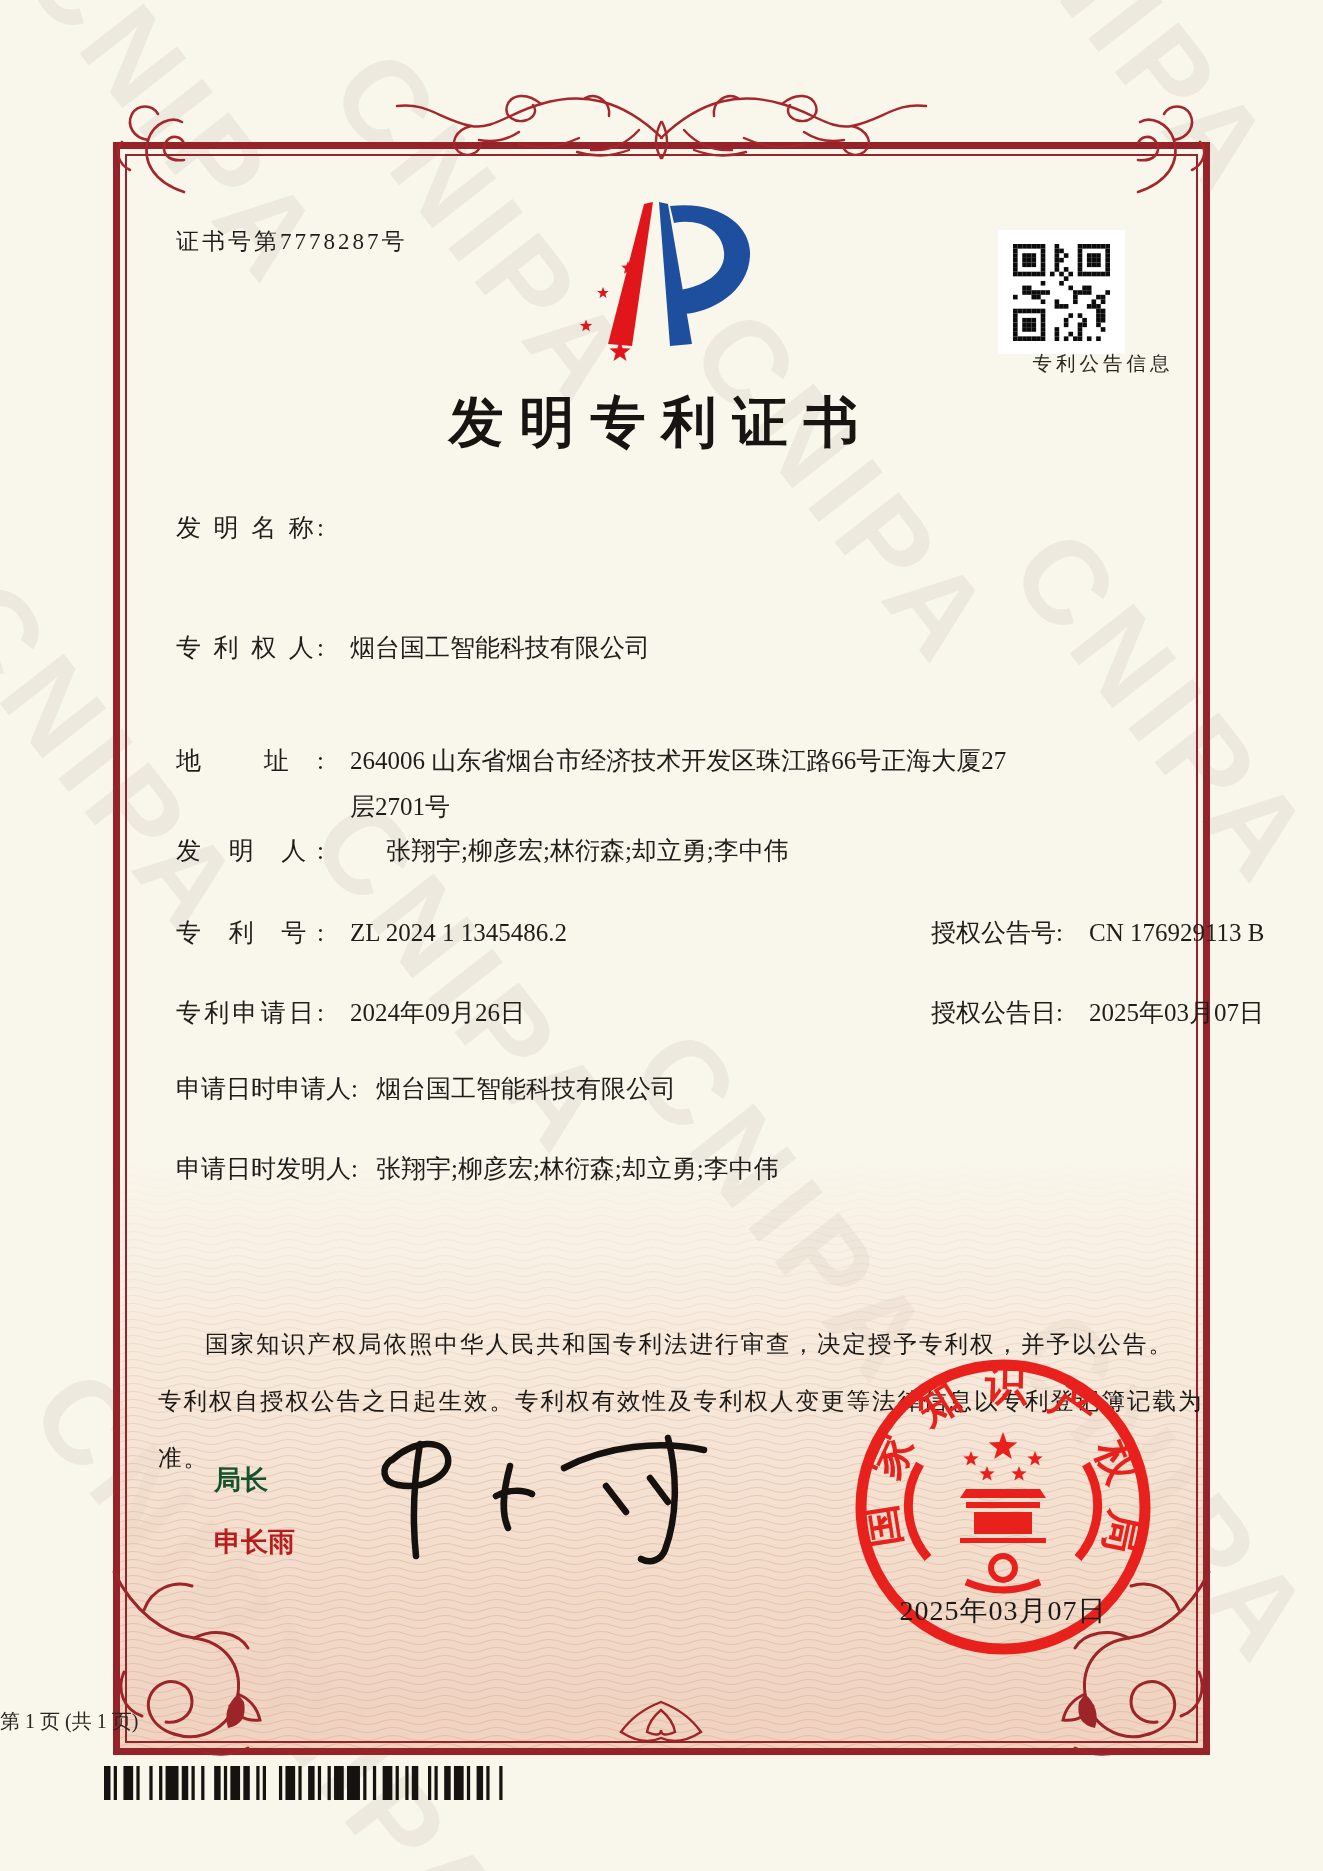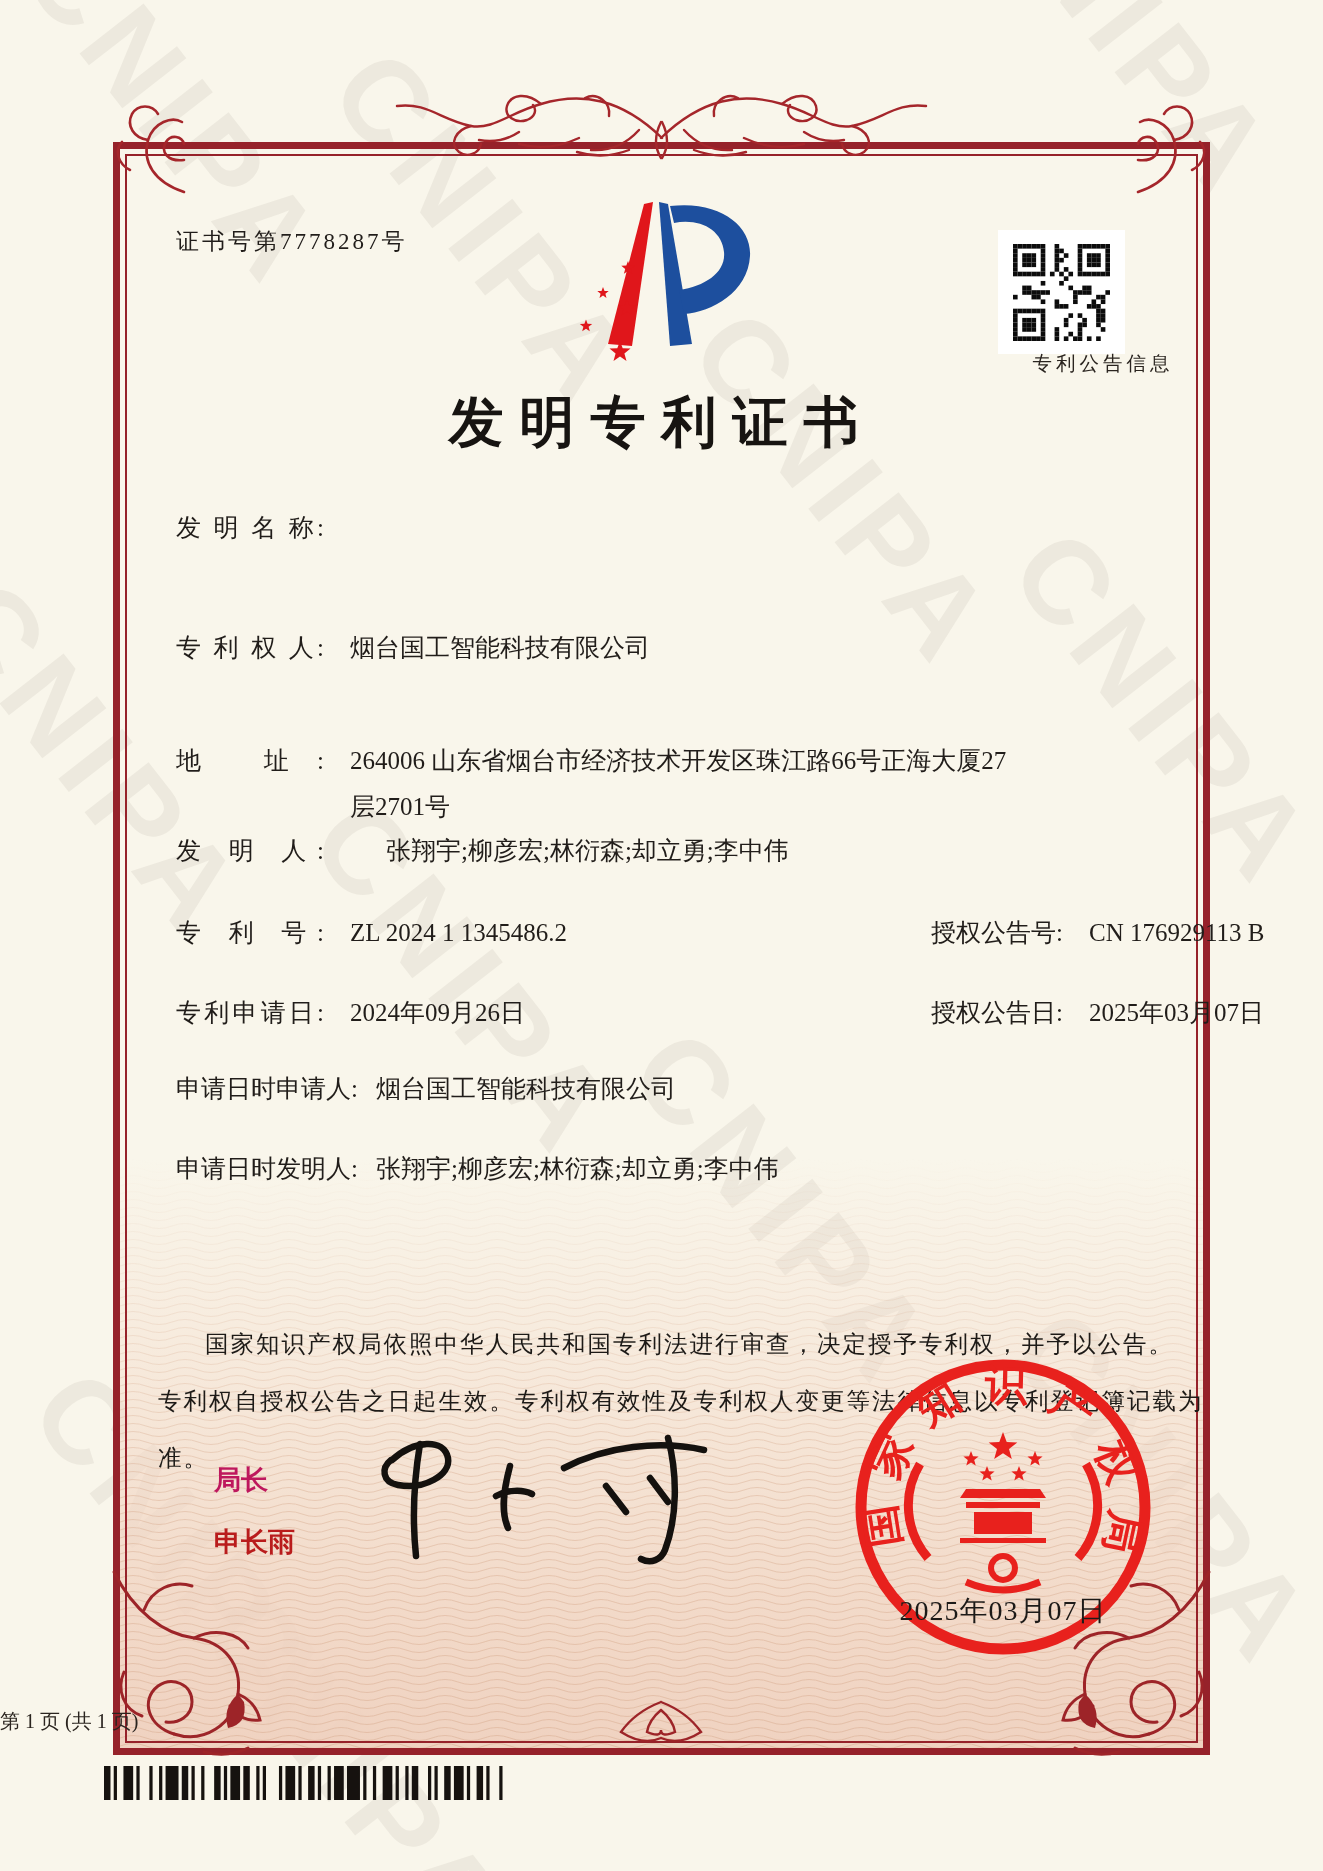--- a/index.html
+++ b/index.html
@@ -27,21 +27,21 @@
   .row{position:absolute;left:176px;display:flex;align-items:flex-start;line-height:1.85;}
   .jlbl{display:inline-block;width:148px;text-align:justify;text-align-last:justify;flex:none;}
   .plbl{flex:none;}
   .val{margin-left:26px;}
   .val-wrap{width:658px;word-break:break-all;}
   .pair-right{position:absolute;display:flex;left:755px;top:0;line-height:1.85;}
   .notice{position:absolute;left:128px;right:118px;top:1316px;font-size:23.5px;
       line-height:2.42;letter-spacing:2px;color:#1d1a17;margin-left:30px;}
   .notice .l1{text-indent:2em;}
   .sign-title{position:absolute;left:214px;top:1462px;font-size:27px;font-weight:700;
-      font-family:"Liberation Sans","DejaVu Sans",sans-serif;color:#be185d;}
+      font-family:"Liberation Sans","DejaVu Sans",sans-serif;color:#14532d;}
   .sign-name{position:absolute;left:214px;top:1524px;font-size:27px;font-weight:700;
       font-family:"Liberation Sans","DejaVu Sans",sans-serif;color:#b91c1c;}
   .footer{position:absolute;left:0;top:1708px;width:1225px;font-size:20px;color:#2a241f;}
   .abs{position:absolute;}
   svg{display:block;}
 </style>
 </head>
 <body>
 
 <div class="page">

